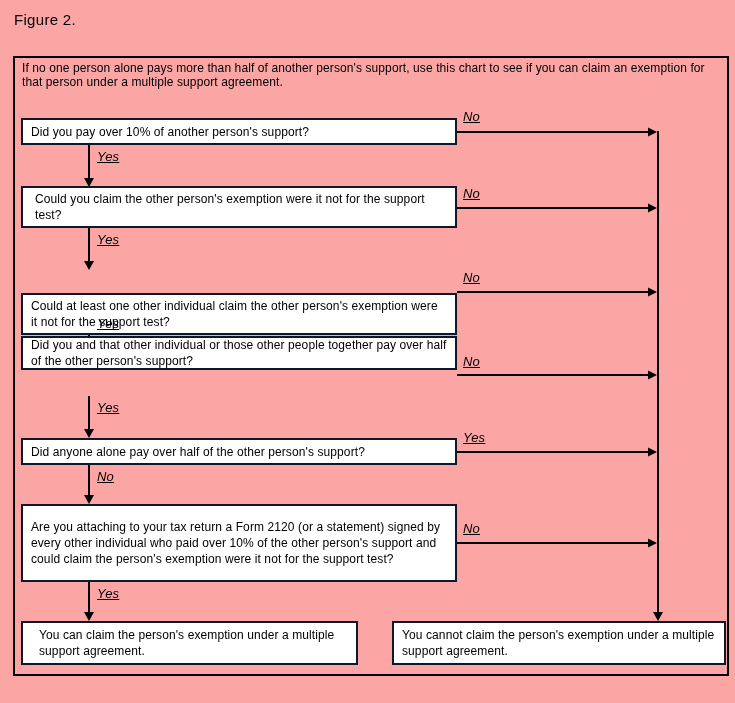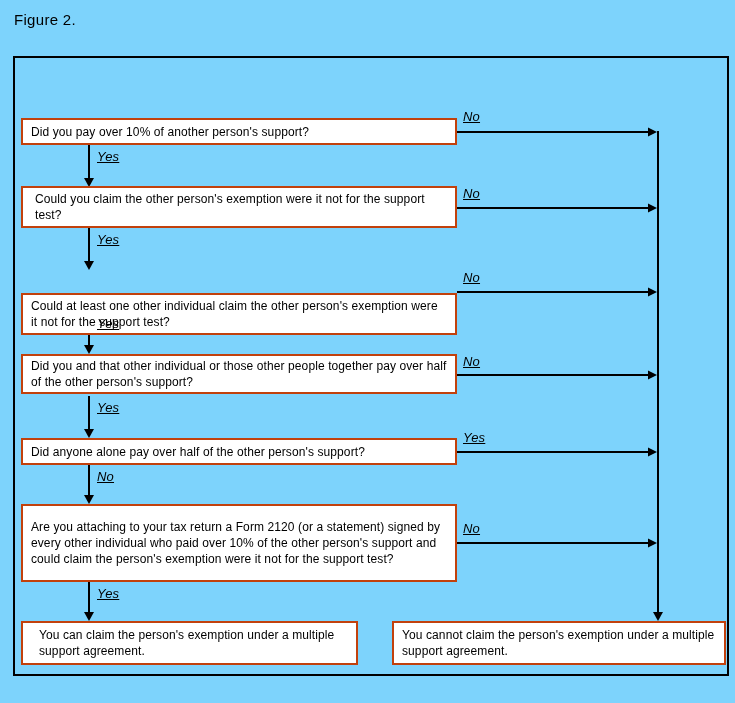--- a/index.html
+++ b/index.html
@@ -1,20 +1,20 @@
 <!DOCTYPE html>
 <html><head>
 <meta charset="utf-8">
 <style>
   html, body { margin: 0; padding: 0; background: #ffffff; }
   .stage {
     position: relative;
     width: 735px;
     height: 703px;
-    background: #7dd3fc;
+    background: #fca5a5;
     color: #000000;
     font-family: "Liberation Sans", sans-serif;
     overflow: hidden;
   }
   .fig-label {
     position: absolute;
     left: 14px; top: 11px;
     font-size: 15px;
     font-weight: 400;
     letter-spacing: 0.3px;
@@ -46,35 +46,35 @@
     position: absolute;
     left: 127px; top: 95px;
     font-size: 12px;
     font-weight: 700;
     font-style: italic;
     letter-spacing: 0.3px;
     margin-top: 32px;
   }
   .qbox, .rbox {
     position: absolute;
-    border: 2px solid #c2410c;
+    border: 2px solid #0f172a;
     box-sizing: border-box;
     background: #ffffff;
     font-size: 12px;
     line-height: 16px;
     letter-spacing: 0.1px;
     padding: 2px 8px;
     display: flex;
     align-items: center;
   }
   .qbox { left: 21px; width: 436px; }
   #q1 { top: 118px; height: 27px; }
   #q2 { top: 186px; height: 42px; padding-left: 12px; }
   #q3 { top: 270px; height: 42px; margin-top: 23px; }
-  #q4 { top: 354px; height: 40px; }
+  #q4 { top: 336px; height: 34px; }
   #q5 { top: 438px; height: 27px; }
   #q6 { top: 504px; height: 78px; }
   #r-yes { left: 21px;  top: 621px; width: 337px; height: 44px; padding-left: 16px; }
   #r-no  { left: 392px; top: 621px; width: 334px; height: 44px; }
   .branch-label {
     position: absolute;
     font-size: 13px;
     font-style: italic;
     letter-spacing: 0.2px;
     text-decoration: underline;
@@ -104,20 +104,21 @@
 <body>
 
 <div class="stage">
 
   <div class="fig-label">Figure 2.</div>
   <div class="fig-title">
   </div>
 
   <div class="chart-frame"></div>
 
+  <div class="intro">If no one person alone pays more than half of another person's support, use this chart to see if you can claim an exemption for that person under a multiple support agreement.</div>
 
   <div class="start-here">Start Here</div>
 
   <svg class="arrow-layer" viewBox="0 0 735 703" xmlns="http://www.w3.org/2000/svg">
     <g stroke="#000000" stroke-width="2" fill="#000000">
 
       <g>
         <line x1="89" y1="145" x2="89" y2="179"></line>
           <polygon points="89,187 84,178 94,178" stroke="none"></polygon>
       </g>

